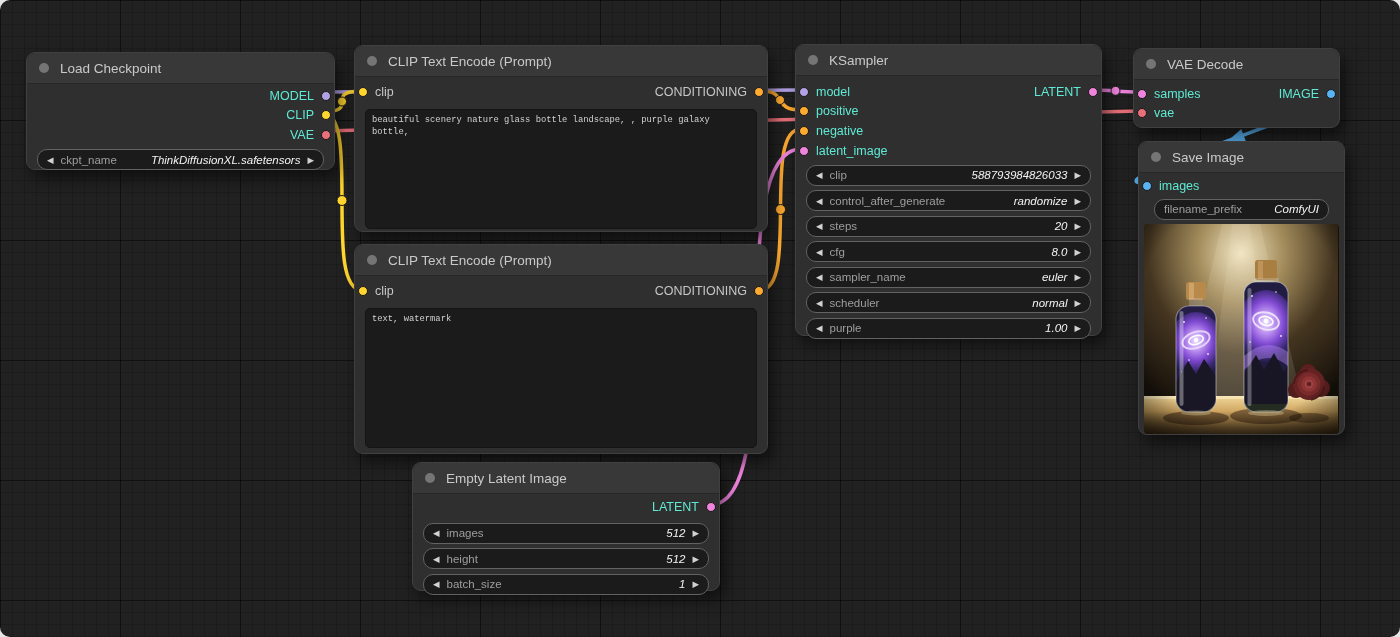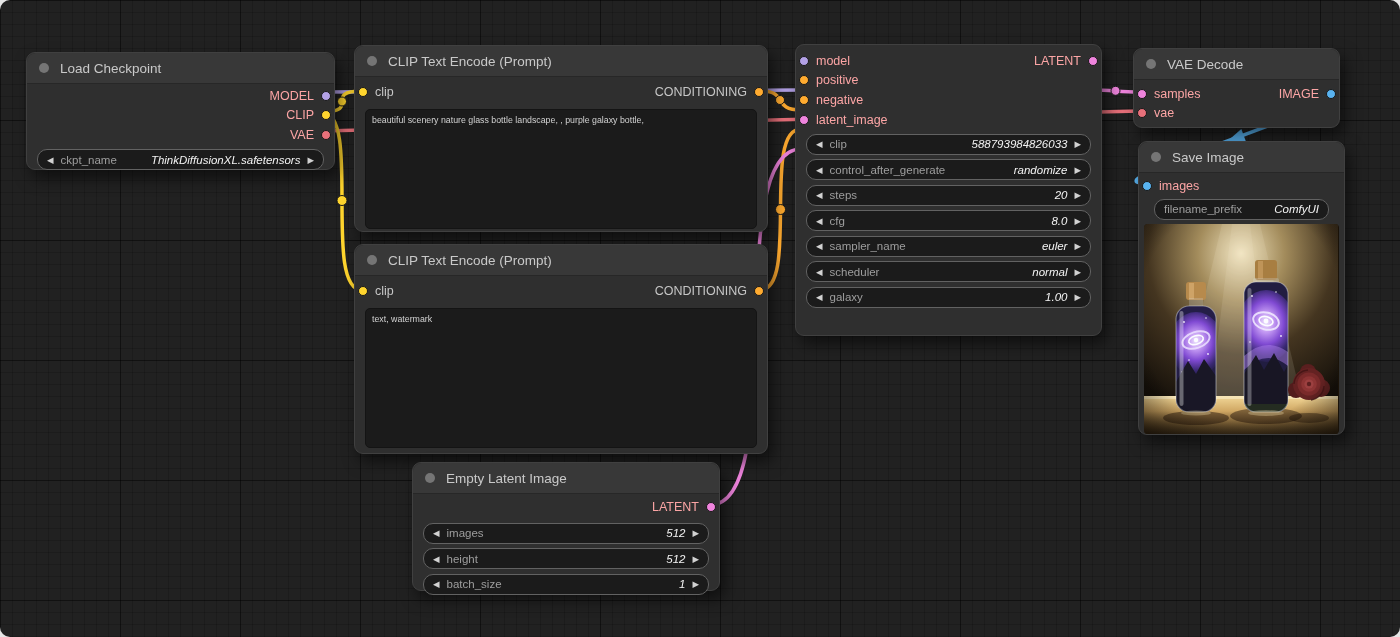--- a/index.html
+++ b/index.html
@@ -13,32 +13,32 @@
       linear-gradient(90deg,rgba(0,0,0,.16) 1px,transparent 1px);
     background-size:120px 120px,120px 120px,12px 12px,12px 12px;}
   #wires{position:absolute;left:0;top:0;z-index:1;}
   .node{position:absolute;z-index:2;background:#2f2f2f;border:1px solid #404040;border-radius:9px;
     box-shadow:5px 8px 16px rgba(0,0,0,.55);color:#c6c6c6;}
   .hdr{height:30px;display:flex;align-items:center;gap:11px;padding:0 12px;background:#383838;
     border-radius:9px 9px 0 0;border-bottom:1px solid #272727;}
   .cdot{width:10px;height:10px;border-radius:50%;background:#757575;flex:0 0 auto;}
   .title{font-size:13.5px;color:#c9c9c9;white-space:nowrap;}
   .body{padding-top:2px;}
-  .slot{height:19.6px;display:flex;align-items:center;padding:0 3px;font-size:12.5px;color:#fca5a5;}
+  .slot{height:19.6px;display:flex;align-items:center;padding:0 3px;font-size:12.5px;color:#5eead4;}
   .slot.out{justify-content:flex-end;}
   .io-row{height:26px;display:flex;align-items:center;justify-content:space-between;padding:0 3px;font-size:12.5px;}
   .pgrp{display:flex;align-items:center;gap:7px;}
   .pdot{width:10px;height:10px;border-radius:50%;border:1.5px solid #191919;box-sizing:border-box;flex:0 0 auto;}
   .widget{height:19px;margin:4.5px 10px 0;background:#1b1b1b;border:1px solid #626262;border-radius:10px;
     display:flex;align-items:center;gap:7px;padding:0 9px;font-size:11.5px;}
   .warrow{color:#d2d2d2;font-size:8.5px;flex:0 0 auto;}
   .wlabel{color:#9e9e9e;white-space:nowrap;}
   .wvalue{margin-left:auto;color:#f3f3f3;white-space:nowrap;font-style:italic;}
   .textbox{margin:4px 10px 10px;background:#1b1b1b;border:1px solid #141414;border-radius:5px;
-    font-family:Liberation Sans, sans-serif;font-size:8.8px;color:#d2d2d2;padding:5px 6px;
+    font-family:Liberation Mono, monospace;font-size:8.8px;color:#d2d2d2;padding:5px 6px;
     white-space:pre-wrap;line-height:1.35;overflow:hidden;}
   
   #n-load{left:26px;top:52px;width:307px;height:116px;}
   #n-clip-pos{left:354px;top:45px;width:412px;height:185px;}
   #n-clip-neg{left:354px;top:244px;width:412px;height:208px;}
   #n-latent{left:412px;top:462px;width:306px;height:127px;}
   #n-ksampler{left:795px;top:44px;width:305px;height:290px;}
   #n-vae{left:1133px;top:48px;width:205px;height:78px;}
   #n-save{left:1138px;top:141px;width:205px;height:292px;}
   #n-clip-pos .textbox{height:108px;}
@@ -174,20 +174,24 @@
       <div class="widget">
         <span class="warrow">◀</span>
         <span class="wlabel">batch_size</span>
         <span class="wvalue">1</span>
         <span class="warrow">▶</span>
       </div>
     </div>
   </div>
 
   <div class="node" id="n-ksampler">
+    <div class="hdr">
+      <span class="cdot"></span>
+      <span class="title">KSampler</span>
+    </div>
     <div class="body" style="padding-top:6px">
       <div class="slot" style="justify-content:space-between">
         <span class="pgrp">
           <span class="pdot" style="background: rgb(179, 161, 230);"></span>
           <span>model</span>
           </span>
         <span class="pgrp">
           <span>LATENT</span>
           <span class="pdot" style="background: rgb(239, 132, 221);"></span>
           </span>
@@ -241,21 +245,21 @@
         <span class="warrow">▶</span>
       </div>
       <div class="widget">
         <span class="warrow">◀</span>
         <span class="wlabel">scheduler</span>
         <span class="wvalue">normal</span>
         <span class="warrow">▶</span>
       </div>
       <div class="widget">
         <span class="warrow">◀</span>
-        <span class="wlabel">galaxy</span>
+        <span class="wlabel">purple</span>
         <span class="wvalue">1.00</span>
         <span class="warrow">▶</span>
       </div>
     </div>
   </div>
 
   <div class="node" id="n-vae">
     <div class="hdr">
       <span class="cdot"></span>
       <span class="title">VAE Decode</span>

